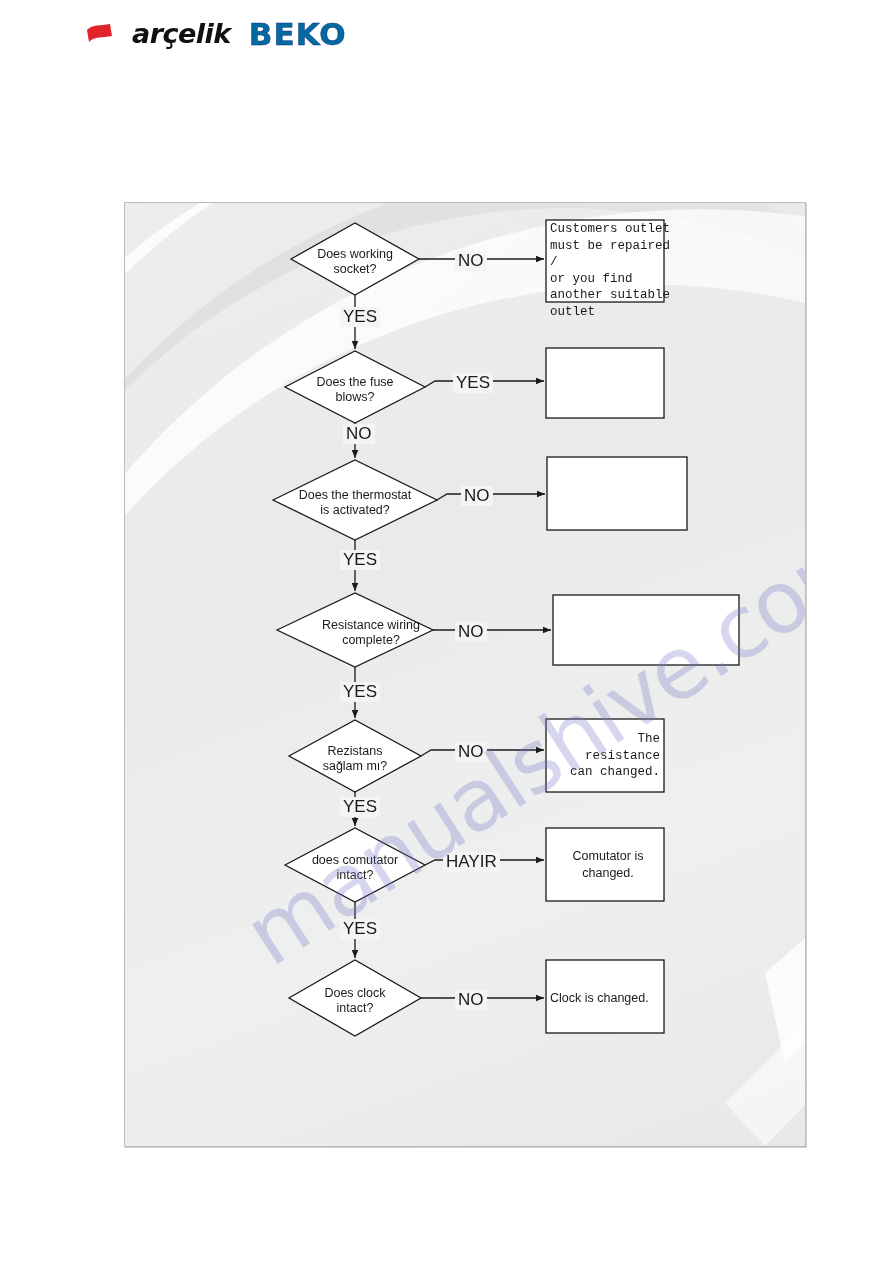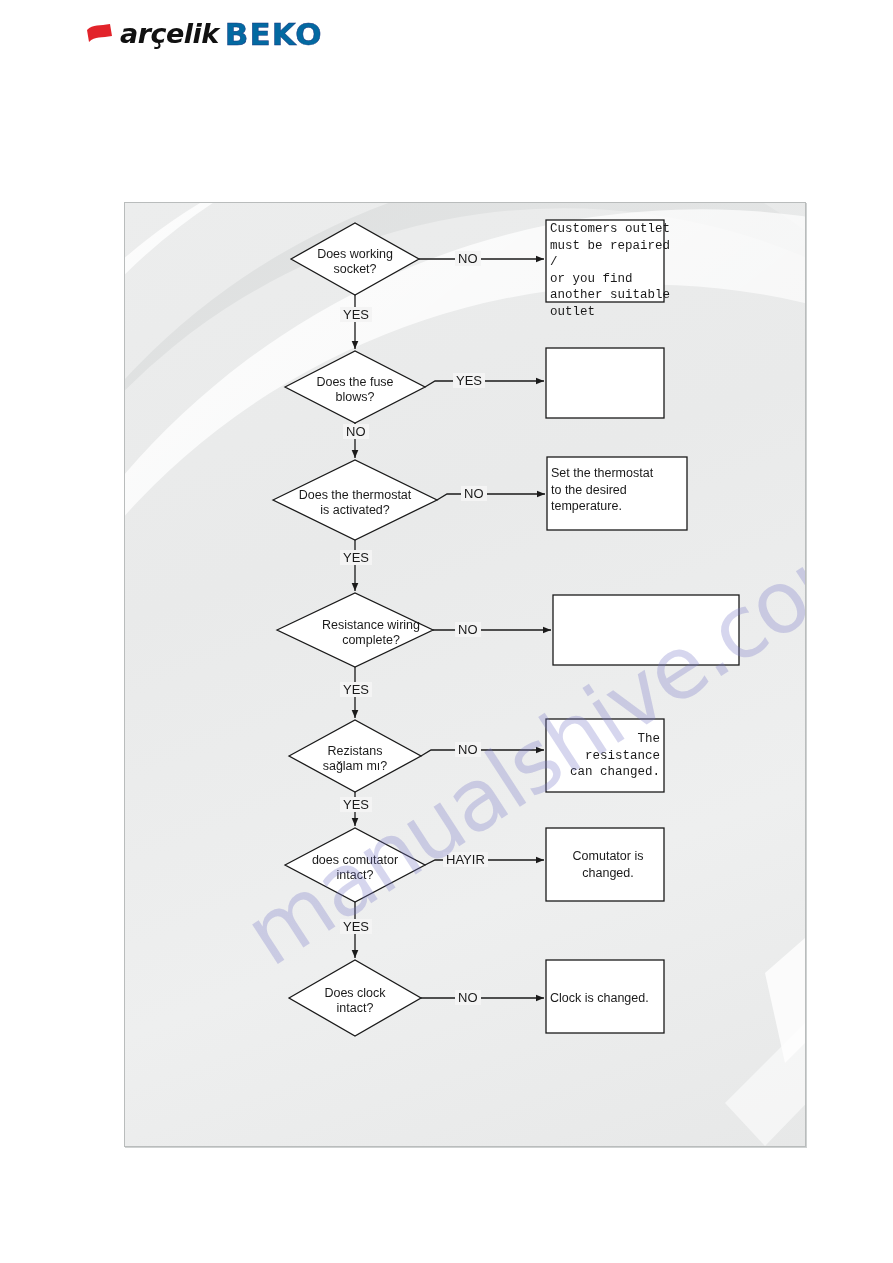--- a/index.html
+++ b/index.html
@@ -16,21 +16,21 @@
   }
 
   
   #brand-header {
     position: absolute;
     left: 86px;
     top: 16px;
     height: 36px;
     display: flex;
     align-items: center;
-    gap: 6px;
+    gap: 18px;
   }
   #brand-flag {
     width: 28px;
     height: 22px;
     position: relative;
     flex: 0 0 auto;
   }
   #brand-flag svg { display: block; }
   #brand-arcelik {
     font-family: "DejaVu Sans", sans-serif;
@@ -111,21 +111,21 @@
     font-family: "Liberation Sans", sans-serif;
     font-size: 12.5px;
     color: #1a1a1a;
     line-height: 1.32;
     text-align: left;
     pointer-events: none;
   }
   .edge-label {
     position: absolute;
     font-family: "Liberation Sans", sans-serif;
-    font-size: 13px;
+    font-size: 17px;
     color: #1a1a1a;
     background: #f4f4f4;
     padding: 0 3px;
     white-space: nowrap;
     pointer-events: none;
   }
 </style>
 </head>
 <body>
 
@@ -218,21 +218,20 @@
 
   <div class="node-label" style="left:166px; top:541px; width:128px;">Rezistans<br>sağlam mı?</div>
 
   <div class="node-label" style="left:158px; top:650px; width:144px;">does comutator<br>intact?</div>
 
   <div class="node-label" style="left:166px; top:783px; width:128px;">Does clock<br>intact?</div>
 
   <div class="box-label" style="left:425px; top:18px; width:126px;font-family:Liberation Mono, monospace;">Customers outlet<br>must be repaired /<br>or you find<br>another suitable<br>outlet</div>
 
 
-  <div class="box-label" style="left:426px; top:262px; width:134px;">Set the thermostat<br>to the desired<br>temperature.</div>
 
 
   <div class="box-label" style="left:431px; top:528px; width:104px; text-align:right;font-family:Liberation Mono, monospace;">The resistance<br>can changed.</div>
 
   <div class="box-label" style="left:431px; top:645px; width:104px; text-align:center;">Comutator is<br>changed.</div>
 
   <div class="box-label" style="left:425px; top:787px; width:112px;">Clock is changed.</div>
 
   <div class="edge-label" style="left:330px; top:48px;">NO</div>
   <div class="edge-label" style="left:215px; top:104px;">YES</div>

